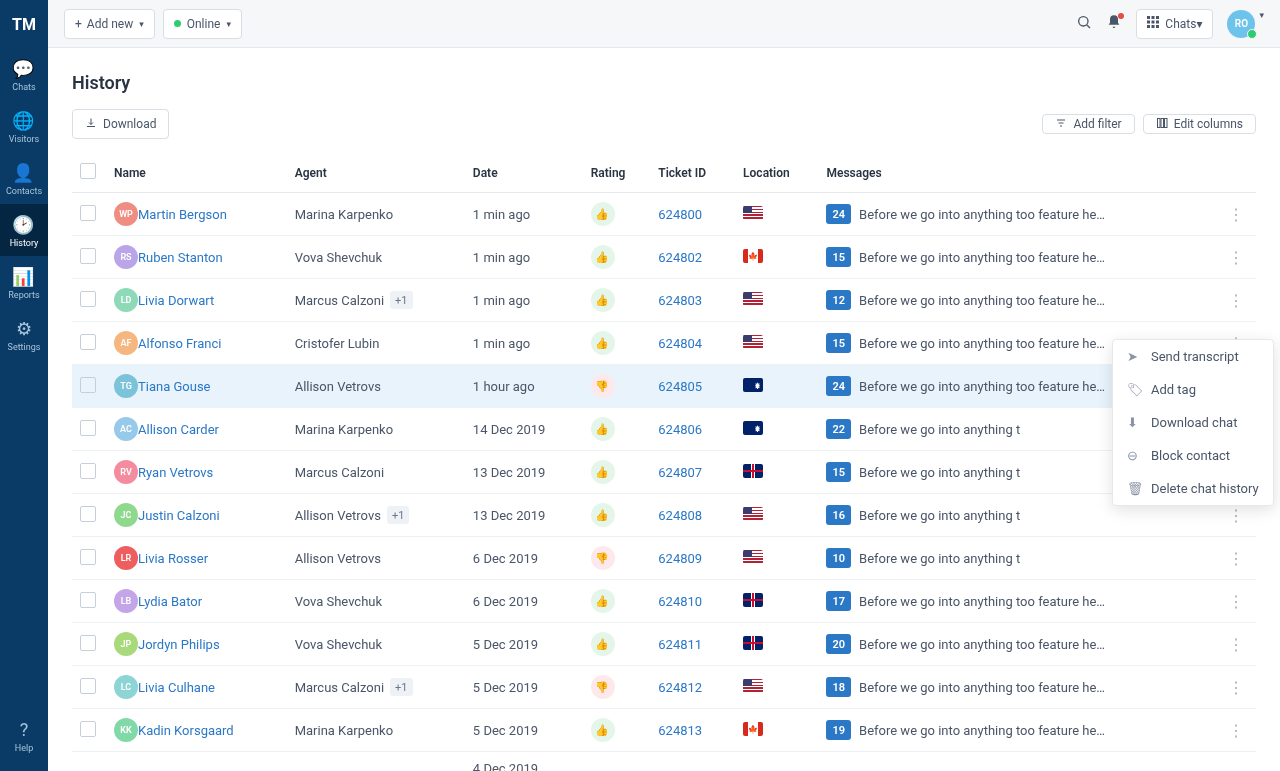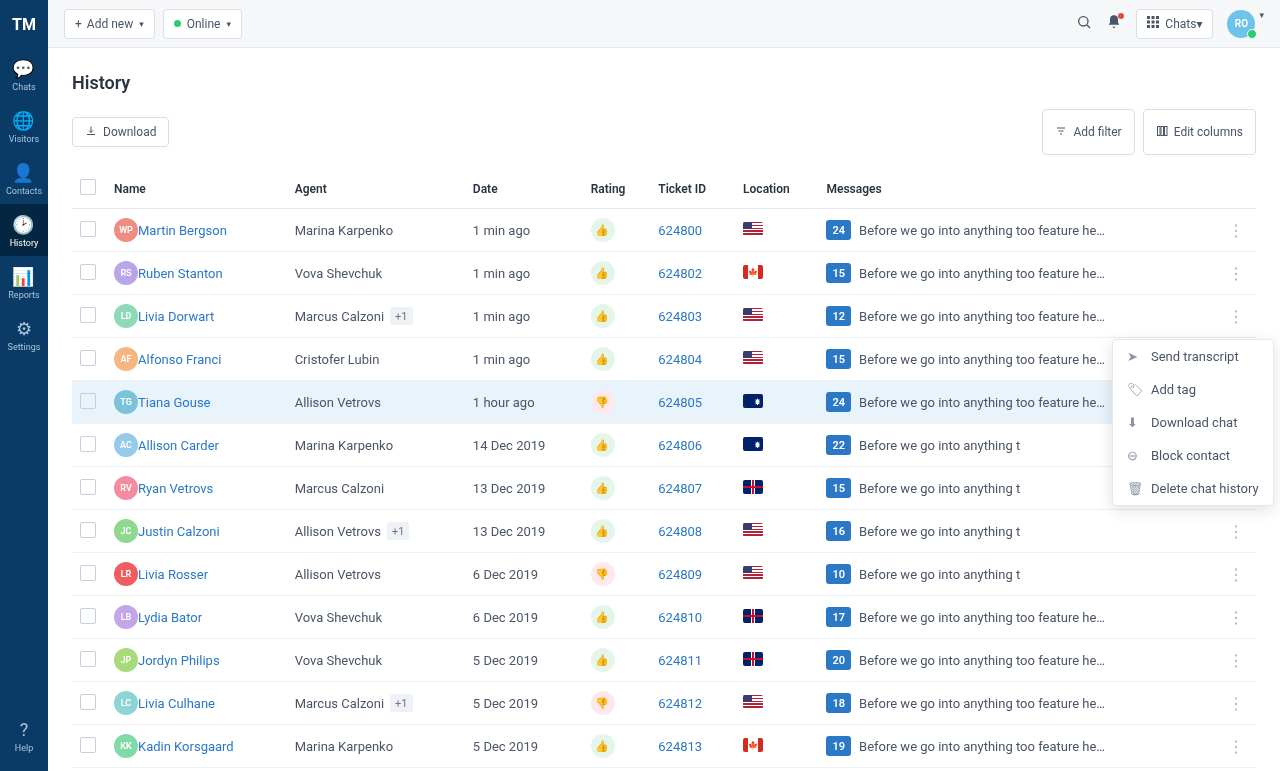--- a/index.html
+++ b/index.html
@@ -30,21 +30,21 @@
 
 
 .main { margin-left: 48px; margin-top: 48px; padding: 24px; }
 .page-header { margin-bottom: 16px; }
 .page-title { font-size: 18px; font-weight: 600; color: #2a3342; }
 .page-subtitle { font-size: 12px; color: #8a94a6; margin-top: 2px; }
 .toolbar { display: flex; align-items: center; margin-bottom: 14px; }
 .download-btn { height: 30px; padding: 0 12px; border: 1px solid #d8dee6; border-radius: 4px; background: #fff; display: inline-flex; align-items: center; color: #4a5568; cursor: pointer; font-size: 12px; }
 .download-btn .dl-icon { margin-right: 6px; }
 .toolbar-right { margin-left: auto; display: flex; gap: 8px; }
-.filter-btn { height: 46px; padding: 0 12px; border: 1px solid #d8dee6; border-radius: 4px; background: #fff; display: inline-flex; align-items: center; color: #4a5568; cursor: pointer; font-size: 12px; }
+.filter-btn { height: 20px; padding: 0 12px; border: 1px solid #d8dee6; border-radius: 4px; background: #fff; display: inline-flex; align-items: center; color: #4a5568; cursor: pointer; font-size: 12px; }
 .filter-btn .fi { margin-right: 6px; }
 .search-box { height: 30px; width: 200px; border: 1px solid #d8dee6; border-radius: 4px; background: #fff; display: flex; align-items: center; padding: 0 8px; }
 .search-box input { border: none; outline: none; width: 100%; font-size: 12px; color: #4a5568; margin-left: 6px; }
 
 
 .table { width: 100%; border-collapse: collapse; }
 .table th { text-align: left; font-weight: 600; font-size: 12px; color: #2a3342; padding: 10px 8px; border-bottom: 1px solid #e5e9ee; }
 .table td { padding: 9px 8px; border-bottom: 1px solid #eef1f4; font-size: 13px; color: #4a5568; vertical-align: middle; }
 .table tr.row.highlighted { background: #e8f3fb; }
 .checkbox { width: 16px; height: 16px; border: 1.5px solid #c5ced9; border-radius: 2px; display: inline-block; cursor: pointer; }

